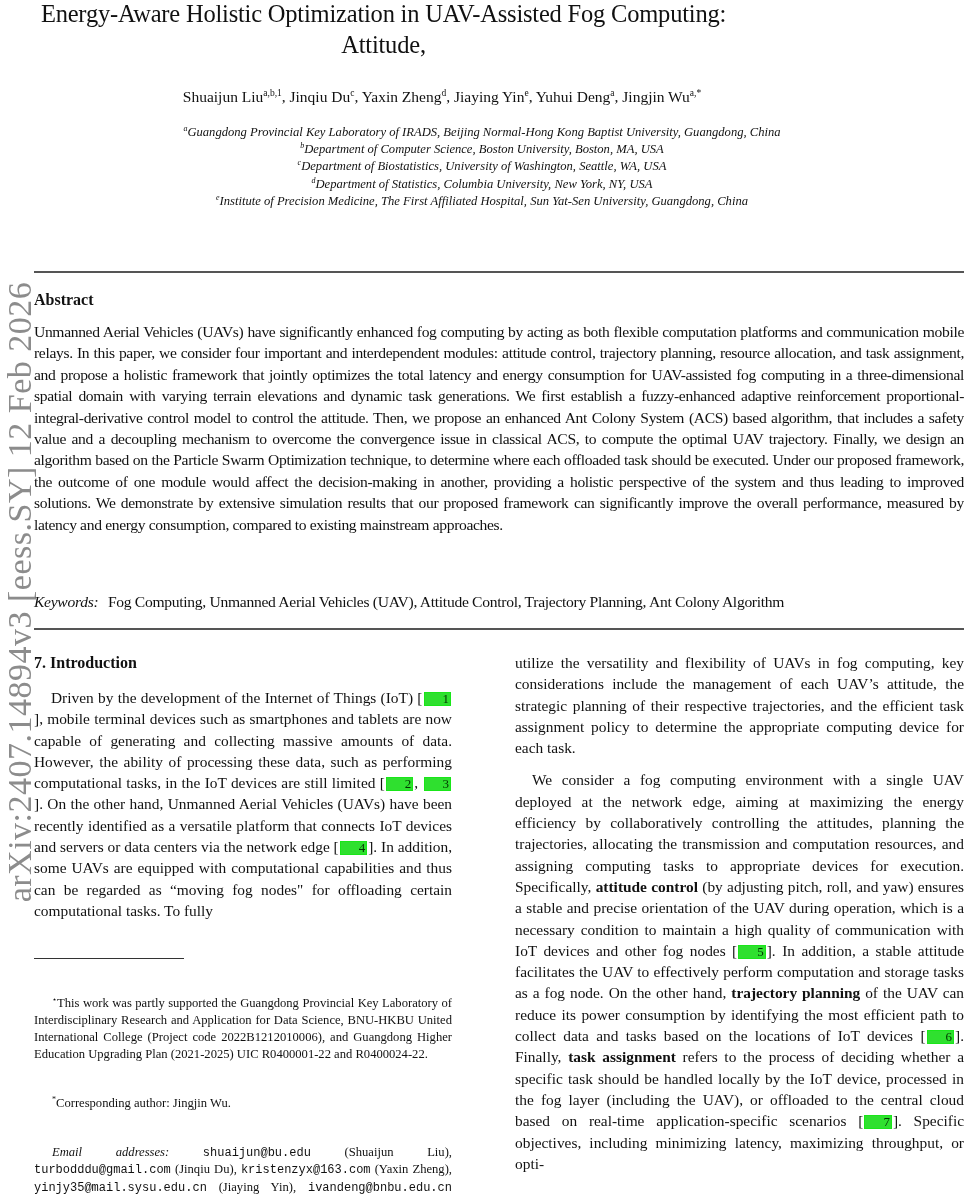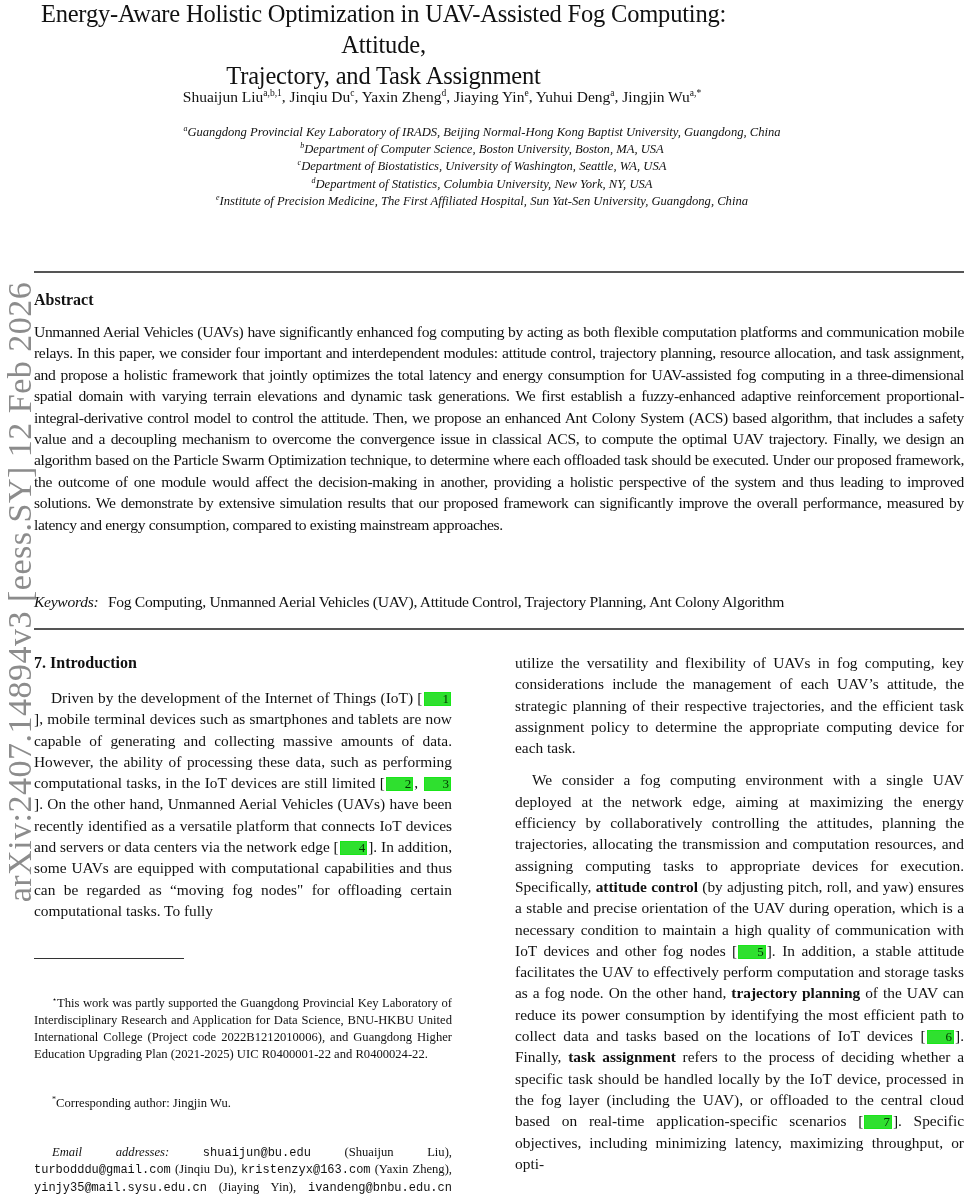--- a/index.html
+++ b/index.html
@@ -73,21 +73,20 @@
     .link-box {
       border: 1.5px solid #31e3ee; padding: 0 1px;
     }
     .url { color: #a16207; font-style: italic; }
   </style>
 </head>
 <body>
 
 <div class="title">
   <span class="t1">Energy-Aware Holistic Optimization in UAV-Assisted Fog Computing: Attitude,</span>
-  <span class="t2">Trajectory, and Task Assignment</span>
 </div>
 
 <div class="authors">
   <span>Shuaijun Liu</span><sup>a,b,1</sup>,
   <span>Jinqiu Du</span><sup>c</sup>,
   <span>Yaxin Zheng</span><sup>d</sup>,
   <span>Jiaying Yin</span><sup>e</sup>,
   <span>Yuhui Deng</span><sup>a</sup>,
   <span>Jingjin Wu</span><sup>a,*</sup>
 </div>

